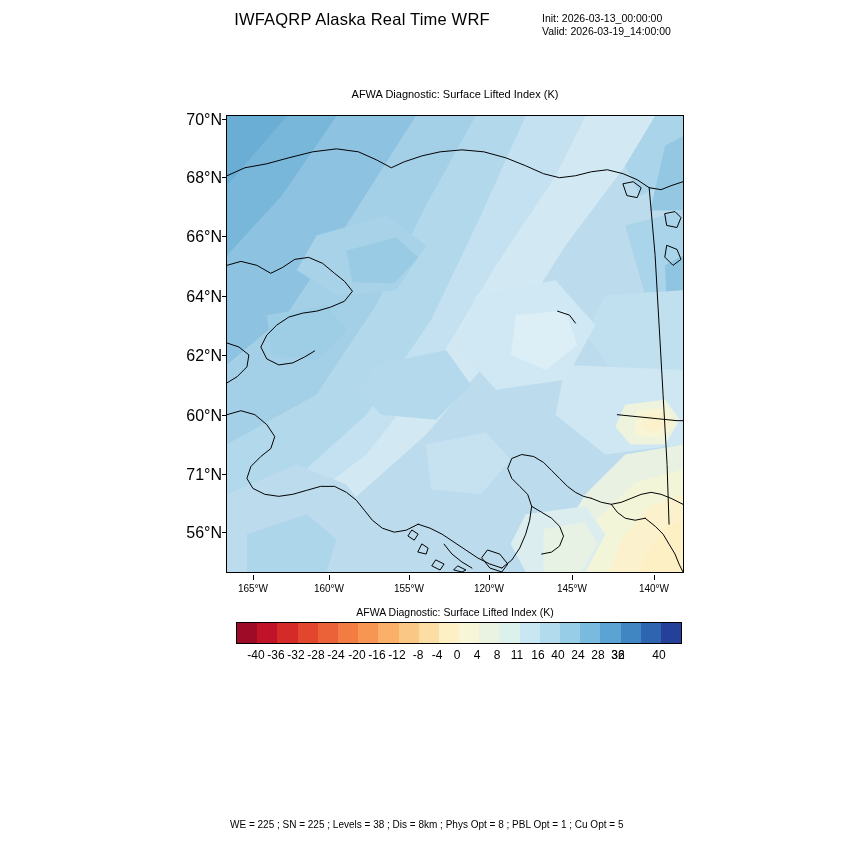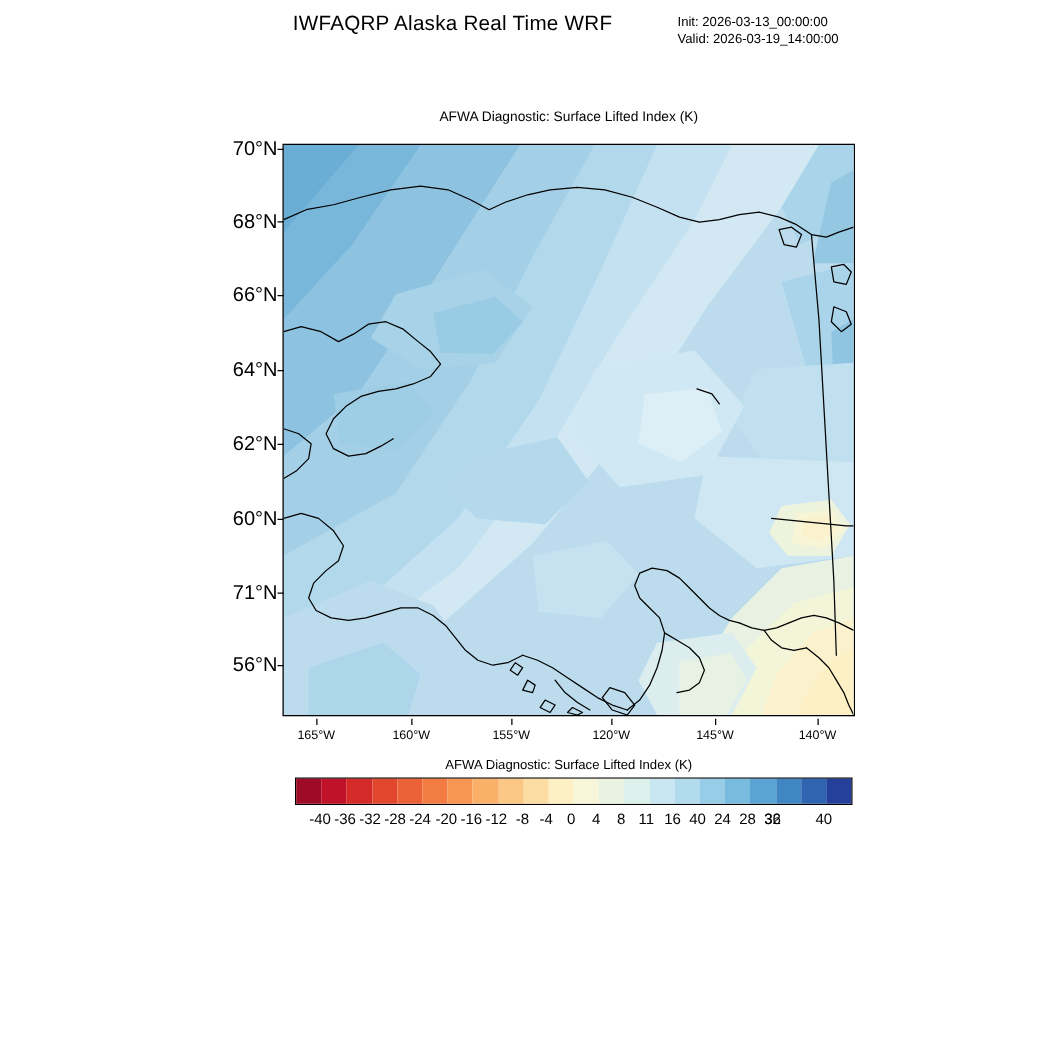--- a/index.html
+++ b/index.html
@@ -346,15 +346,16 @@
     <div class="cbar-tick" style="left:302px">16</div>
     <div class="cbar-tick" style="left:322px">40</div>
     <div class="cbar-tick" style="left:342px">24</div>
     <div class="cbar-tick" style="left:362px">28</div>
     <div class="cbar-tick" style="left:382px">32</div>
     <div class="cbar-tick" style="left:382px">36</div>
     <div class="cbar-tick" style="left:423px">40</div>
   </div>
 
   <div class="footer">
+    <div>WE = 225 ; SN = 225 ; Levels = 38 ; Dis = 8km ; Phys Opt = 8 ; PBL Opt = 1 ; Cu Opt = 5</div>
   </div>
 
 </div>
 
 </body></html>

